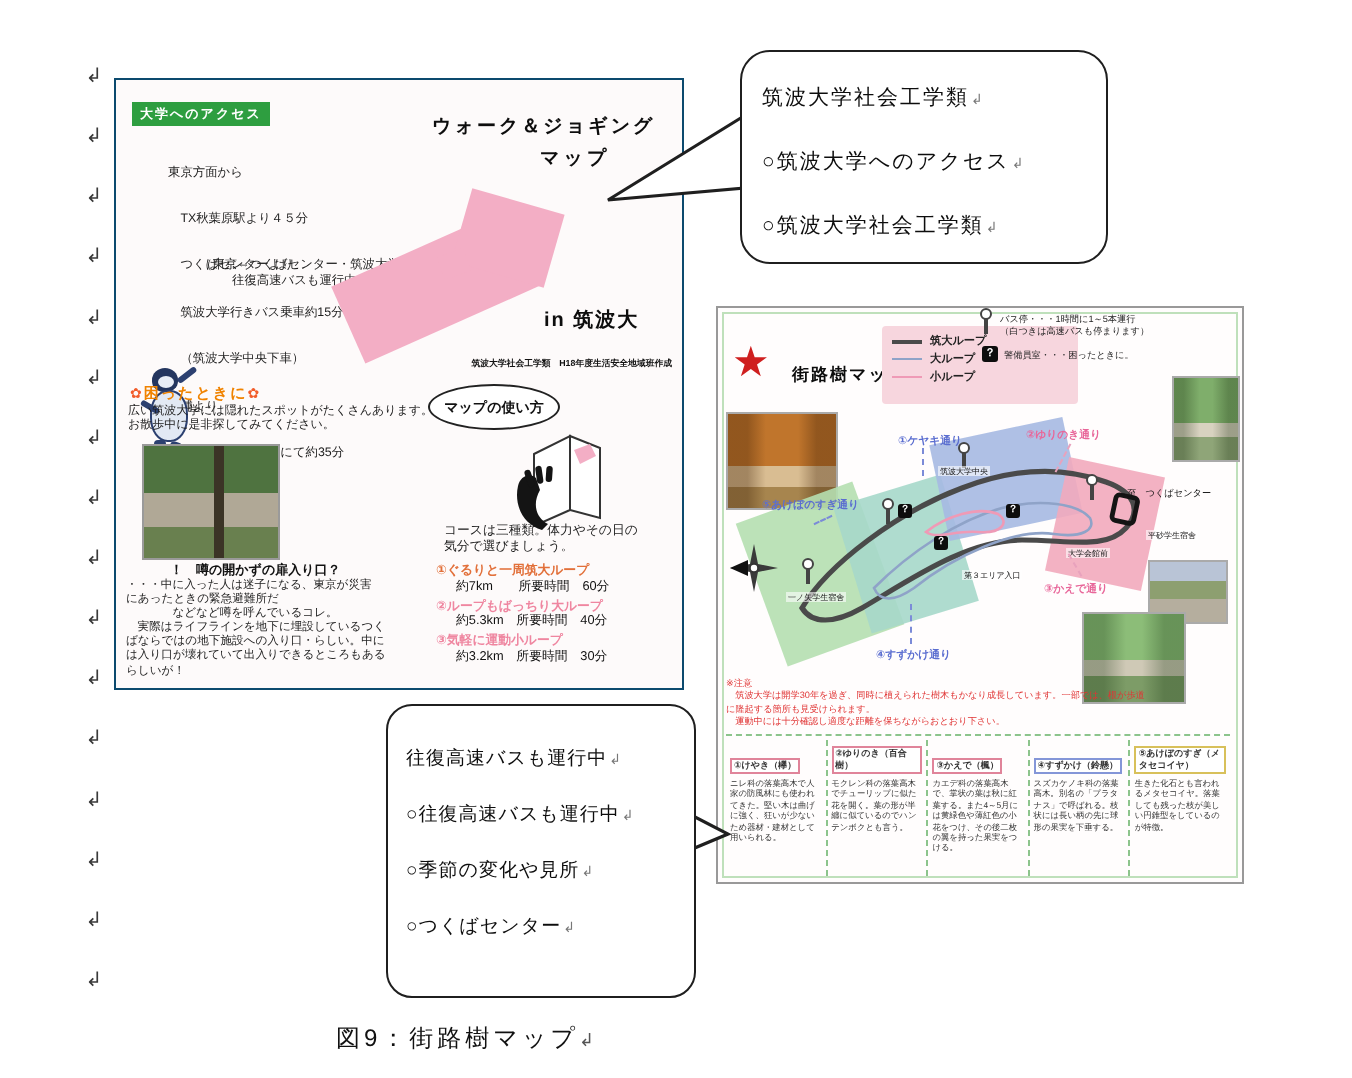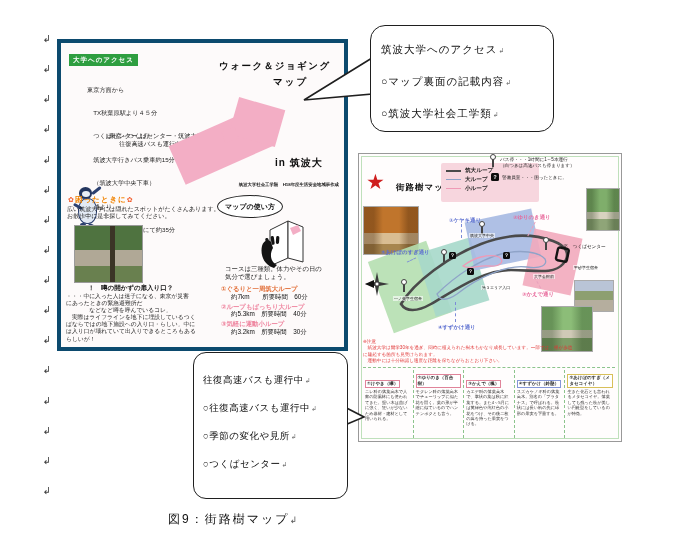--- a/index.html
+++ b/index.html
@@ -6,21 +6,21 @@
   .page{position:relative;width:676px;height:539px;background:#ffffff;
         font-family:"Liberation Sans","DejaVu Sans",sans-serif;color:#222;overflow:hidden;}
   .abs{position:absolute;}
 
   
   .retcol{left:40px;top:34px;width:14px;height:462px;display:flex;flex-direction:column;
           justify-content:space-between;align-items:center;}
   .retcol span{font-size:10px;color:#3a3a3a;line-height:10px;}
 
   
-  .leafL{left:57px;top:39px;width:283px;height:304px;background:#fdfafa;border:4px solid #0c4a6e;}
+  .leafL{left:57px;top:39px;width:283px;height:304px;background:#fdfafa;border:1px solid #0c4a6e;}
   .accessHdr{left:8px;top:11px;background:#2e9e40;color:#fff;font-weight:bold;font-size:6.5px;
              padding:1.5px 4px;letter-spacing:1px;}
   .accessTxt{left:26px;top:27px;font-size:6.2px;line-height:7.8px;color:#1d1d1d;white-space:pre;}
   .hwyTxt{left:42px;top:89px;font-size:6.2px;line-height:7.8px;color:#1d1d1d;}
   .hwyTxt .l2{margin-left:16px;}
   .titleL1{left:158px;top:17px;font-size:9.5px;font-weight:bold;letter-spacing:1.5px;color:#0d0d0d;}
   .titleL2{left:212px;top:33px;font-size:9.5px;font-weight:bold;letter-spacing:2px;color:#0d0d0d;}
   .pinkA{left:112px;top:82px;width:96px;height:42px;background:#f3aec5;transform:rotate(-24deg);}
   .pinkB{left:172px;top:60px;width:48px;height:38px;background:#f3aec5;transform:rotate(16deg);}
   .pinkC{left:162px;top:86px;width:14px;height:12px;background:#f3aec5;transform:rotate(-20deg);}
@@ -237,22 +237,22 @@
       <div class="cd">約5.3km　所要時間　40分</div>
       <div class="cn p">③気軽に運動小ループ</div>
       <div class="cd">約3.2km　所要時間　30分</div>
     </div>
   </div>
 
   <svg class="abs tail" style="left:298px;top:52px;" width="78" height="62" viewBox="0 0 78 62">
     <polygon points="74,6 6,48 74,42" fill="#ffffff" stroke="#1f1f1f" stroke-width="1.6"></polygon>
   </svg>
   <div class="abs callout calloutF">
-    <div class="row"><span>筑波大学へのアクセス</span><span class="ret">↲</span></div>
-    <div class="row"><span>○マップ裏面の記載内容</span><span class="ret">↲</span></div>
+    <div class="row"><span>筑波大学社会工学類</span><span class="ret">↲</span></div>
+    <div class="row"><span>○筑波大学へのアクセス</span><span class="ret">↲</span></div>
     <div class="row"><span>○筑波大学社会工学類</span><span class="ret">↲</span></div>
   </div>
 
   <svg class="abs tail" style="left:330px;top:396px;" width="38" height="40" viewBox="0 0 38 40">
     <polygon points="3,5 34,21 3,34" fill="#ffffff" stroke="#1f1f1f" stroke-width="1.6"></polygon>
   </svg>
   <div class="abs callout calloutB">
     <div class="row"><span>往復高速バスも運行中</span><span class="ret">↲</span></div>
     <div class="row"><span>○往復高速バスも運行中</span><span class="ret">↲</span></div>
     <div class="row"><span>○季節の変化や見所</span><span class="ret">↲</span></div>

